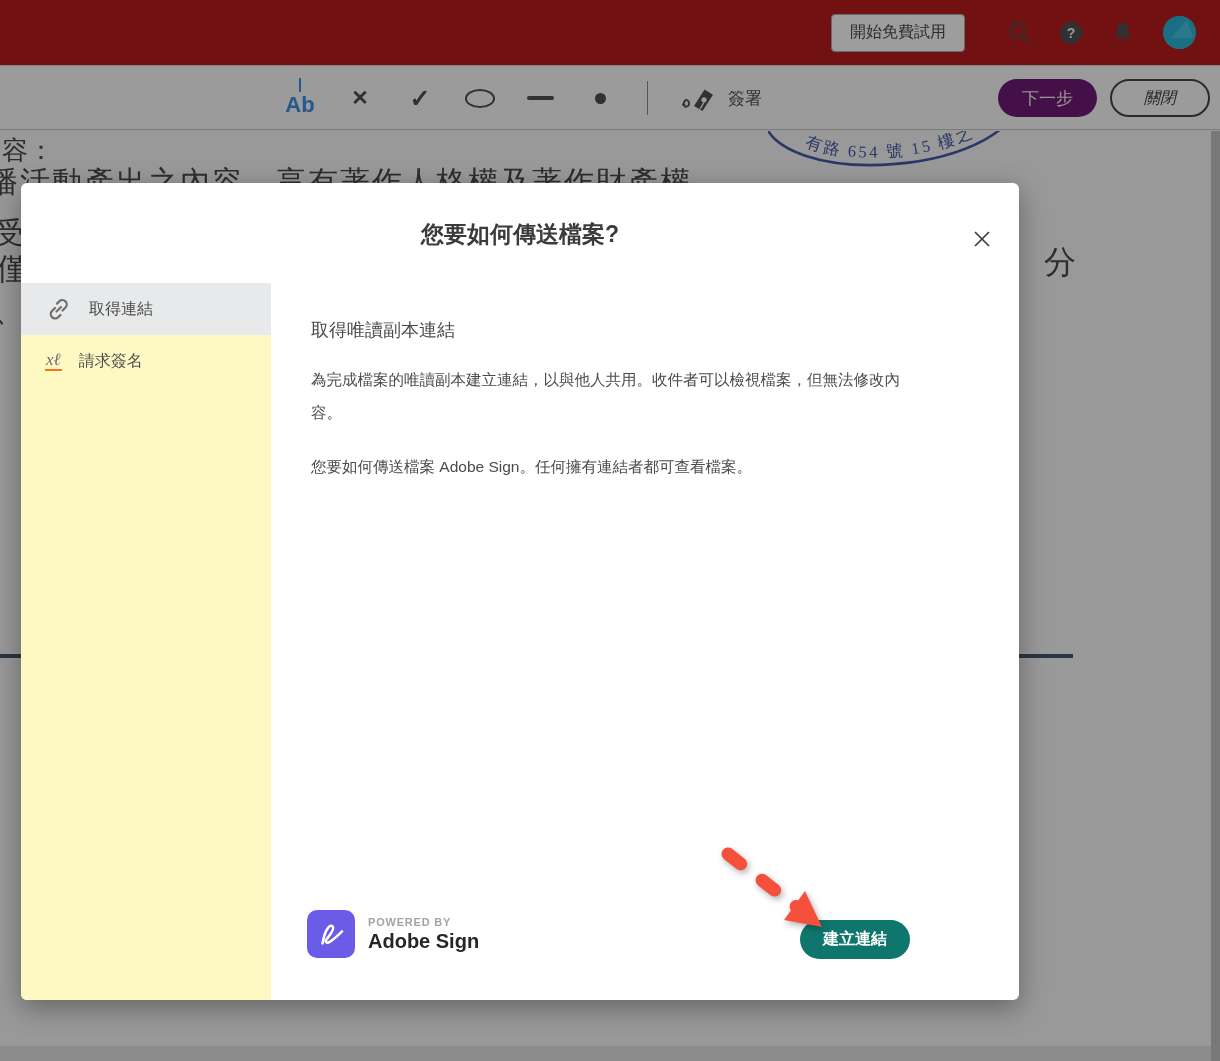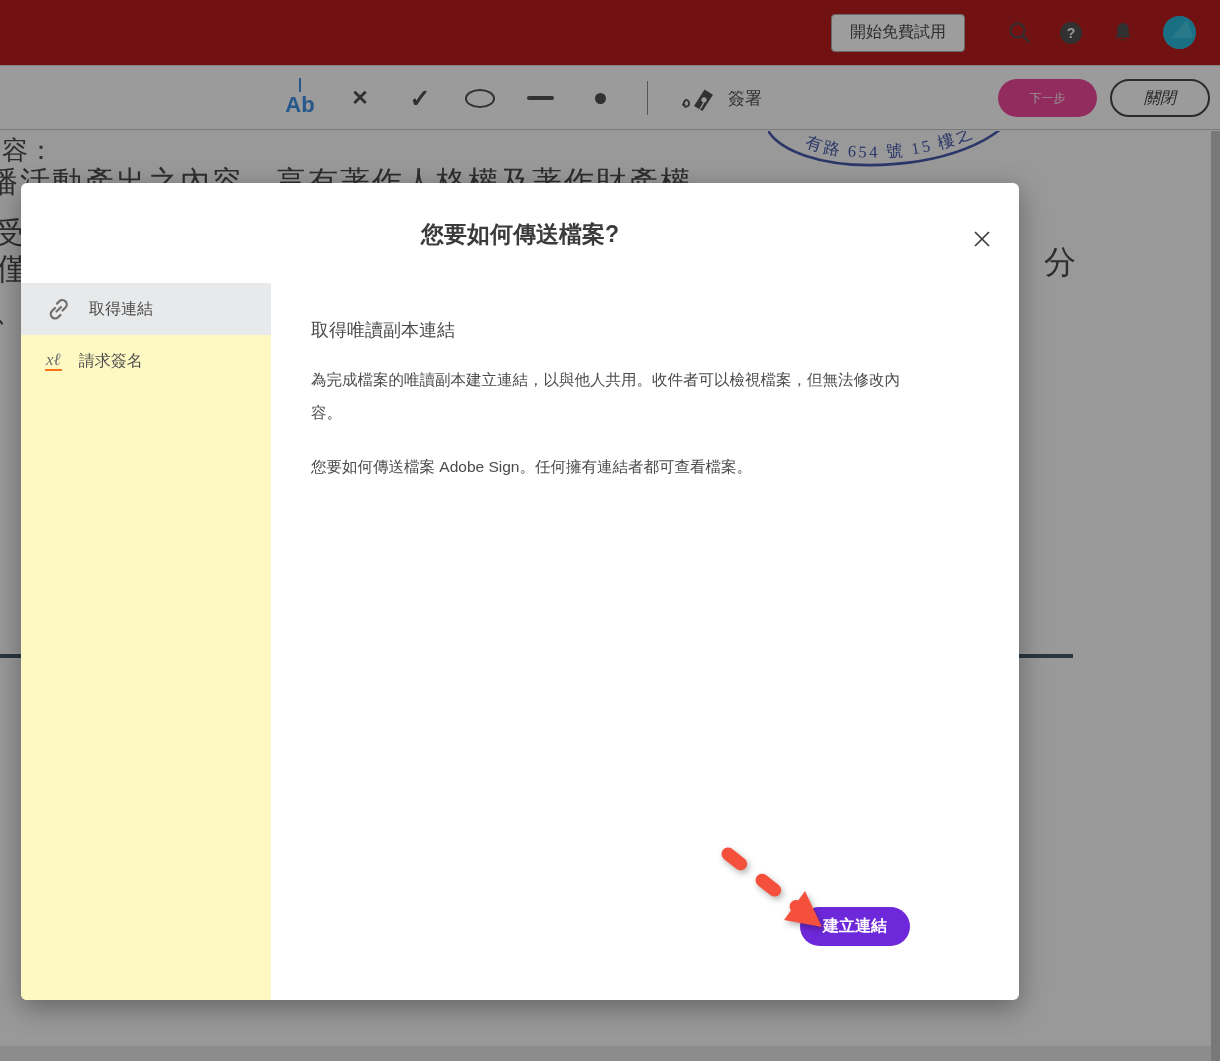--- a/index.html
+++ b/index.html
@@ -30,22 +30,22 @@
   .caret-bar { width:2px; height:25px; background:#3e8ee0; margin-right:1px; }
   .glyph-x { font-size:21px; font-weight:600; }
   .glyph-check { font-size:25px; font-weight:600; }
   .shape-oval { width:30px; height:19px; border:2.5px solid #4f4f4f; border-radius:50%; }
   .shape-line { width:27px; height:4px; background:#4f4f4f; border-radius:2px; }
   .shape-dot { width:11px; height:11px; background:#4f4f4f; border-radius:50%; }
   .tool-divider { width:1px; height:34px; background:#8a8a8a; margin:0 2px; }
   .sign-tool { display:flex; align-items:center; gap:12px; color:#4f4f4f; font-size:17px; }
 
   .bar-actions { margin-left:auto; margin-right:10px; display:flex; align-items:center; gap:13px; }
-  .btn-next { width:99px; height:38px; border-radius:19px; background:#ec4899; color:#f2f2f2;
-    border:none; font-size:12px; display:flex; align-items:center; justify-content:center; }
+  .btn-next { width:99px; height:38px; border-radius:19px; background:#701a75; color:#f2f2f2;
+    border:none; font-size:17px; display:flex; align-items:center; justify-content:center; }
   .btn-close-doc { width:100px; height:38px; border-radius:19px; background:transparent; color:#3a3a3a;
     border:2px solid #454545; font-size:16px; display:flex; align-items:center; justify-content:center;font-style:italic; }
 
   .doc-area { position:absolute; left:0; top:131px; width:1220px; height:930px;
     background:#f7f7f7; overflow:hidden; }
   .doc-text { color:#4a4a4a; white-space:nowrap; }
   .scroll-strip { position:absolute; right:0; top:131px; width:9px; height:930px; background:#c2c2c2; }
   .bottom-strip { position:absolute; left:0; top:1046px; width:1211px; height:15px; background:#e3e3e3; }
 
   
@@ -70,22 +70,22 @@
   .m-content { position:relative; flex:1; padding:35px 50px 14px 40px; }
   .m-heading { font-size:18px; font-weight:500; color:#4b4b4b; }
   .m-para { margin-top:21px; font-size:15.5px; line-height:33px; color:#4b4b4b; max-width:600px; }
   .m-para2 { margin-top:24px; font-size:15.5px; line-height:27px; color:#4b4b4b; max-width:620px; }
 
   .m-footer { position:absolute; left:36px; bottom:42px; display:flex; align-items:center; gap:13px; }
   .sign-logo { width:48px; height:48px; border-radius:10px; background:#6a5ce6;
     display:flex; align-items:center; justify-content:center; }
   .powered-by { font-size:11px; font-weight:700; letter-spacing:0.8px; color:#a3a3a3; }
   .brand { font-size:20px; font-weight:700; color:#262626; margin-top:2px; }
-  .btn-create { position:absolute; right:48px; bottom:54px; height:39px; padding:0 23px;
-    border:none; border-radius:20px; background:#6d28d9; color:#ffffff;
+  .btn-create { position:absolute; right:48px; bottom:41px; height:39px; padding:0 23px;
+    border:none; border-radius:20px; background:#0f766e; color:#ffffff;
     font-size:16px; font-weight:700; cursor:pointer;margin-top:18px; }
 
   .arrow-annotation { position:absolute; left:698px; top:836px; z-index:60; pointer-events:none;
     filter:drop-shadow(2px 3px 3px rgba(0,0,0,0.30)); }
 </style>
 </head>
 <body>
 
 <div class="app">
 
@@ -202,20 +202,32 @@
         <span class="sig-glyph">xℓ</span>
         <span>請求簽名</span>
       </div>
     </div>
 
     <div class="m-content">
       <div class="m-heading">取得唯讀副本連結</div>
       <p class="m-para">為完成檔案的唯讀副本建立連結，以與他人共用。收件者可以檢視檔案，但無法修改內容。</p>
       <p class="m-para2">您要如何傳送檔案 Adobe Sign。任何擁有連結者都可查看檔案。</p>
 
+      <div class="m-footer">
+        <span class="sign-logo">
+          <svg width="34" height="34" viewBox="0 0 40 40">
+            <path d="M10 31 C13 14 19 8 22 11 C25 14 18 22 15 26 C12.5 29.5 15 31.5 19 29
+                     C25 25 29 21 33 17" fill="none" stroke="#ffffff" stroke-width="3" stroke-linecap="round"></path>
+          </svg>
+        </span>
+        <span>
+          <div class="powered-by">POWERED BY</div>
+          <div class="brand">Adobe Sign</div>
+        </span>
+      </div>
 
       <button class="btn-create">建立連結</button>
     </div>
   </div>
 </div>
 
 <svg class="arrow-annotation" width="140" height="110" viewBox="0 0 140 110">
   <line x1="30" y1="18" x2="100" y2="72" stroke="#f4503c" stroke-width="13" stroke-linecap="round" stroke-dasharray="16 27"></line>
   <polygon points="107,55 124,91 86,84" fill="#f4503c"></polygon>
 </svg>

